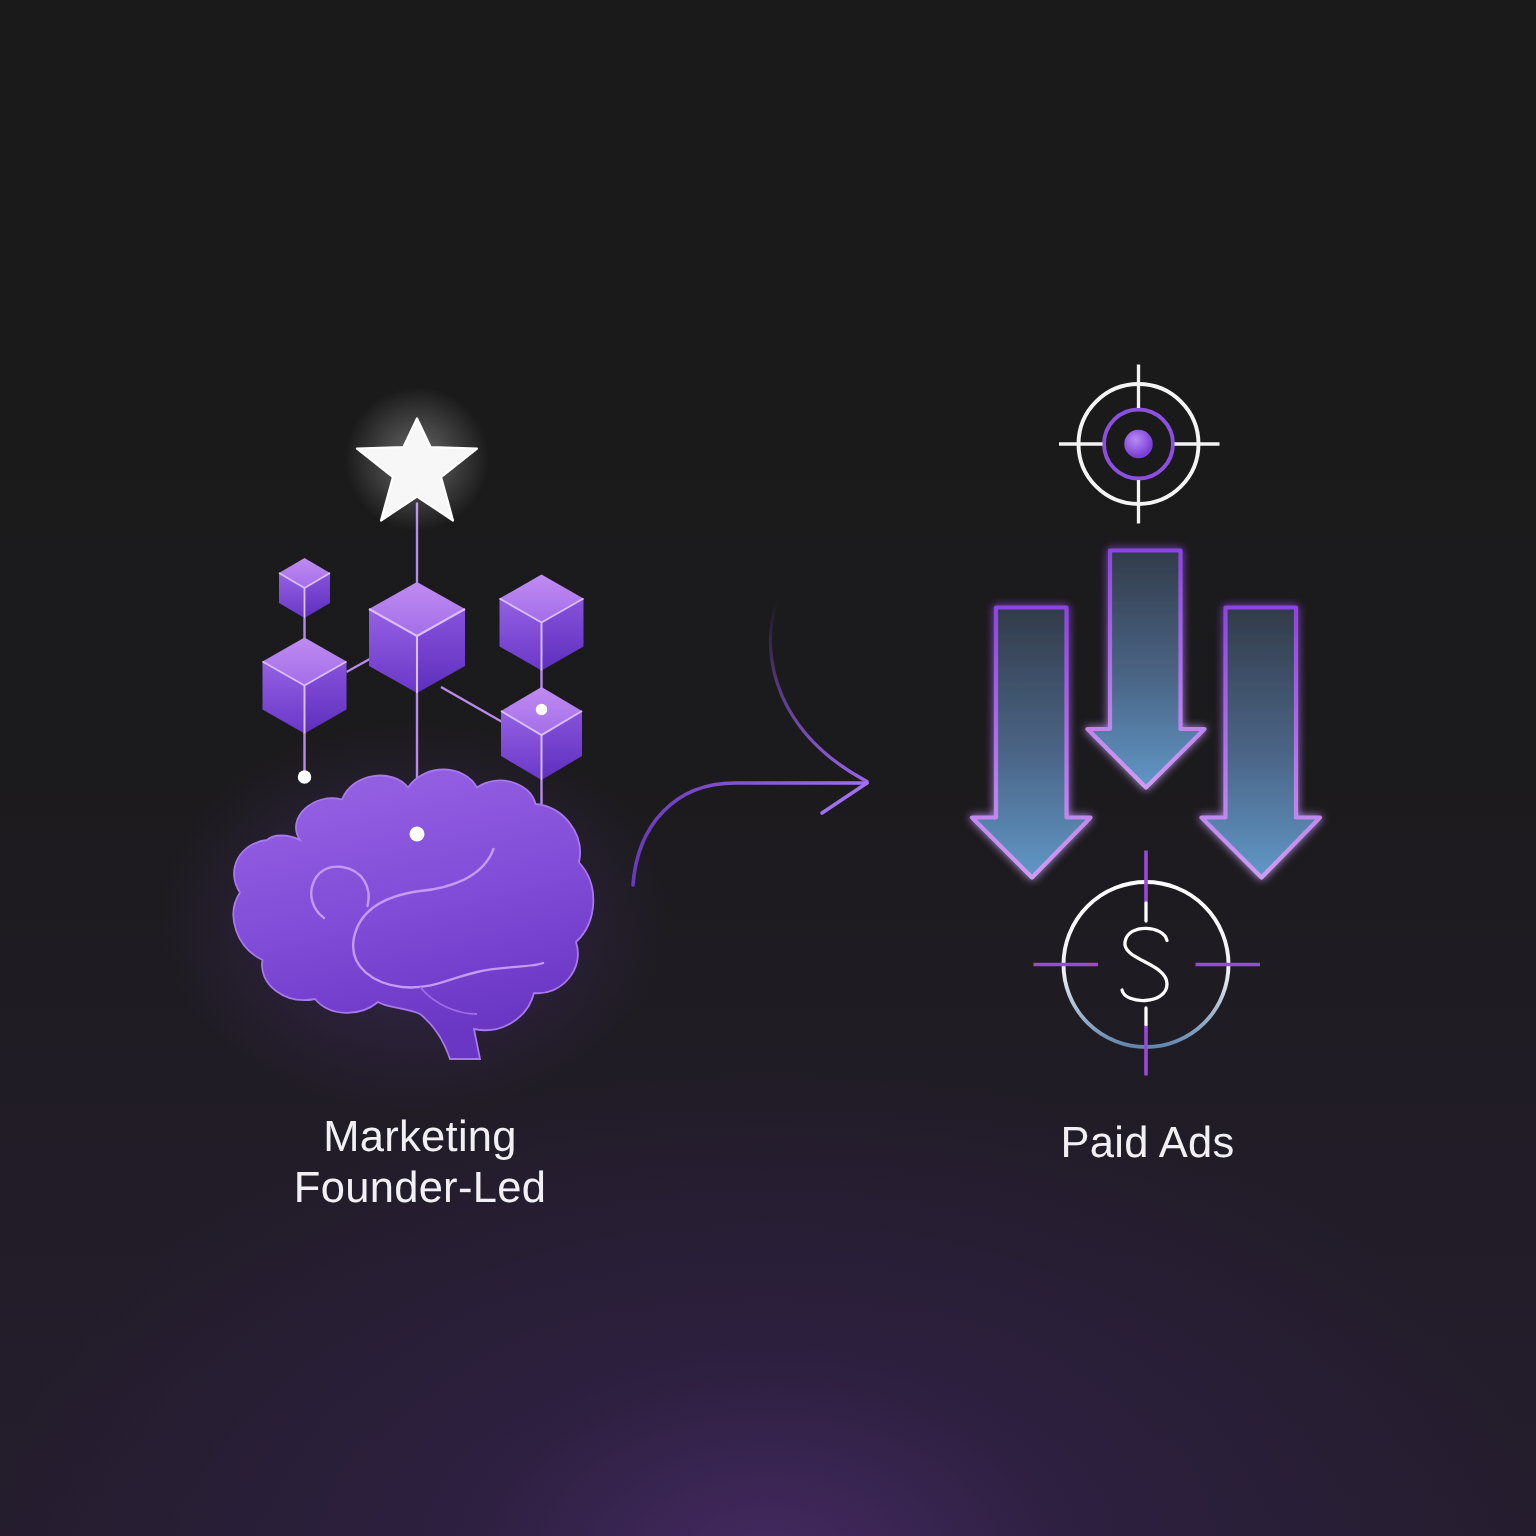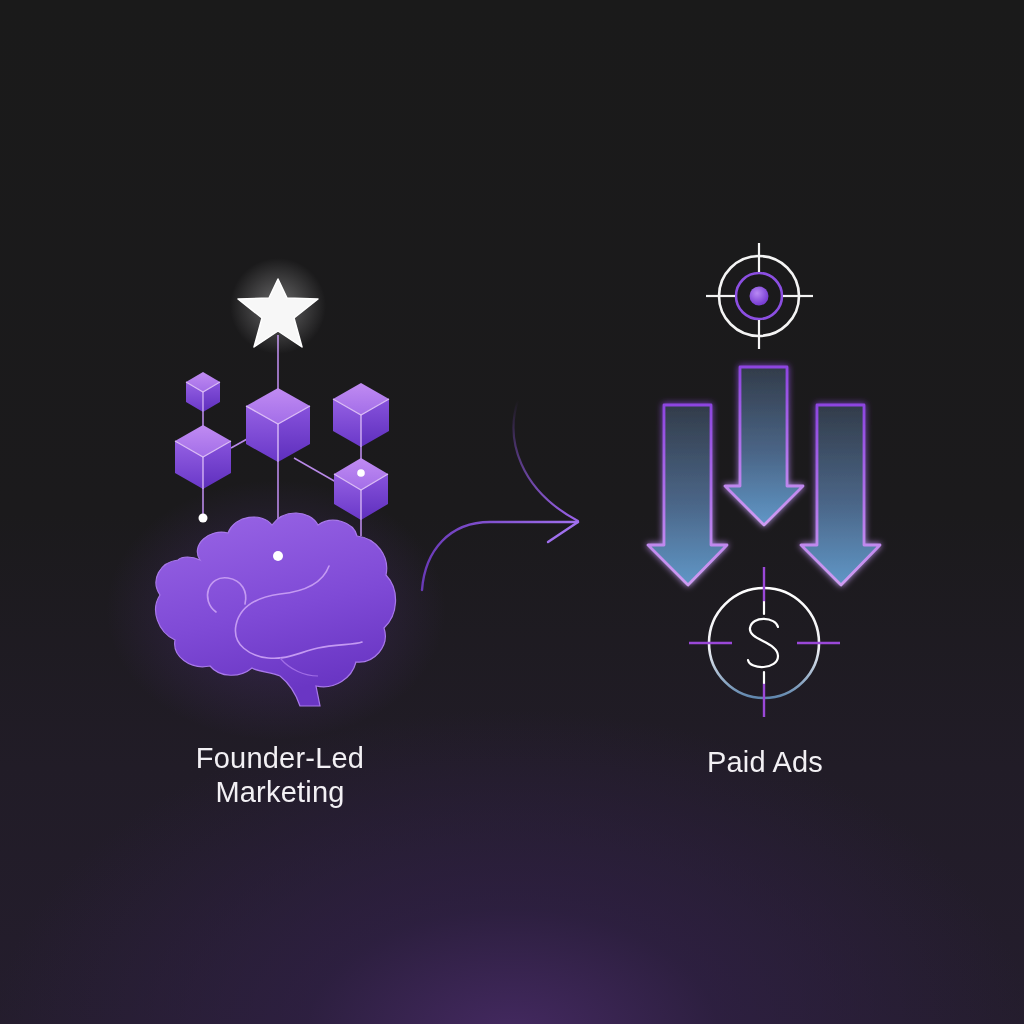--- a/index.html
+++ b/index.html
@@ -218,21 +218,21 @@
         <g stroke="#ffffff" stroke-width="2.2" fill="none" stroke-linecap="round">
           <line x1="764" y1="602" x2="764" y2="614"></line>
           <line x1="764" y1="672" x2="764" y2="683"></line>
           <path d="M778 627 C776 617 752 615 750 628 C748 640 778 642 778 656 C778 670 750 670 748 660"></path>
         </g>
       </g>
     </g>
   </svg>
 
   <div class="label label-left">
+    <span>Marketing</span>
     <span>Founder-Led</span>
-    <span>Marketing</span>
   </div>
 
   <div class="label label-right">
     <span>Paid Ads</span>
   </div>
 
 </div>
 
 </body></html>

